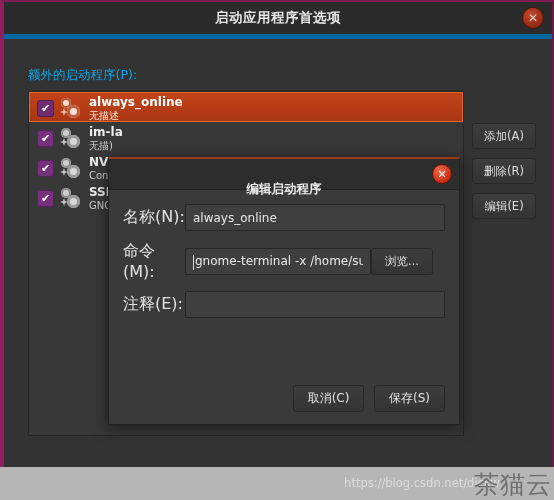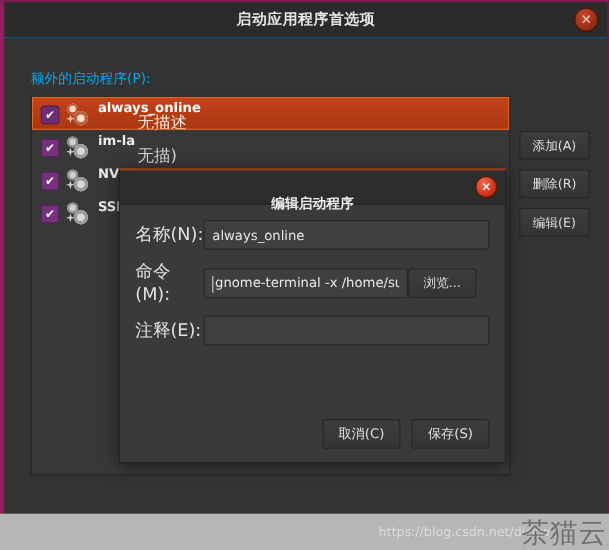--- a/index.html
+++ b/index.html
@@ -17,21 +17,21 @@
     background:#2f2f2f;
     border-left:4px solid #8f1f5e;
     border-top:2px solid #7d1b52;
     border-right:2px solid #6d1848;
     box-sizing:border-box;
     overflow:hidden;
   }
   .titlebar{
     position:relative;height:32px;
     background:#2b2b2b;
-    border-bottom:1px solid #0369a1;
+    border-bottom:5px solid #0369a1;
     display:flex;align-items:center;justify-content:center;
   }
   .titlebar .title{
     color:#e6e6e6;font-size:13.5px;font-weight:bold;letter-spacing:.5px;
   }
   .winclose{
     position:absolute;right:8px;top:50%;transform:translateY(-50%);
     width:20px;height:20px;border-radius:50%;
     background:radial-gradient(circle at 38% 32%,#c6482c,#8f2a14 72%,#631a09);
     border:1px solid #4d1406;
@@ -78,21 +78,21 @@
     box-shadow:0 0 0 2px #8d8d8d inset;}
   .gear .g2{left:7px;top:8px;width:13px;height:13px;background:#d8d8d8;
     box-shadow:0 0 0 3px #9a9a9a inset;}
   .gear .sp{position:absolute;left:0;top:11px;width:8px;height:8px;
     background:#c9c9c9;clip-path:polygon(50% 0,62% 38%,100% 50%,62% 62%,50% 100%,38% 62%,0 50%,38% 38%);}
   .row.selected .gear .g1{background:#ffd9c9;box-shadow:0 0 0 2px #b4563a inset;}
   .row.selected .gear .g2{background:#ffe2d5;box-shadow:0 0 0 3px #bb5e40 inset;}
   .row.selected .gear .sp{background:#f4c0ab;}
   .rtext{display:flex;flex-direction:column;line-height:13px;padding-top:1px;}
   .rname{color:#ececec;font-size:12px;font-weight:bold;white-space:nowrap;}
-  .rdesc{color:#cfcfcf;font-size:15px;white-space:nowrap;margin-left:36px;}
+  .rdesc{color:#cfcfcf;font-size:10px;white-space:nowrap;}
   .row.selected .rname{color:#ffffff;}
   .row.selected .rdesc{color:#ffe9e0;}
 
   
   .sidebtns{position:absolute;left:468px;top:84px;width:64px;}
   .btn{
     display:block;width:64px;height:26px;margin-bottom:9px;
     background:linear-gradient(180deg,#3d3d3d,#343434);
     border:1px solid #272727;border-radius:3px;
     color:#dedede;font-size:11.5px;font-family:inherit;

